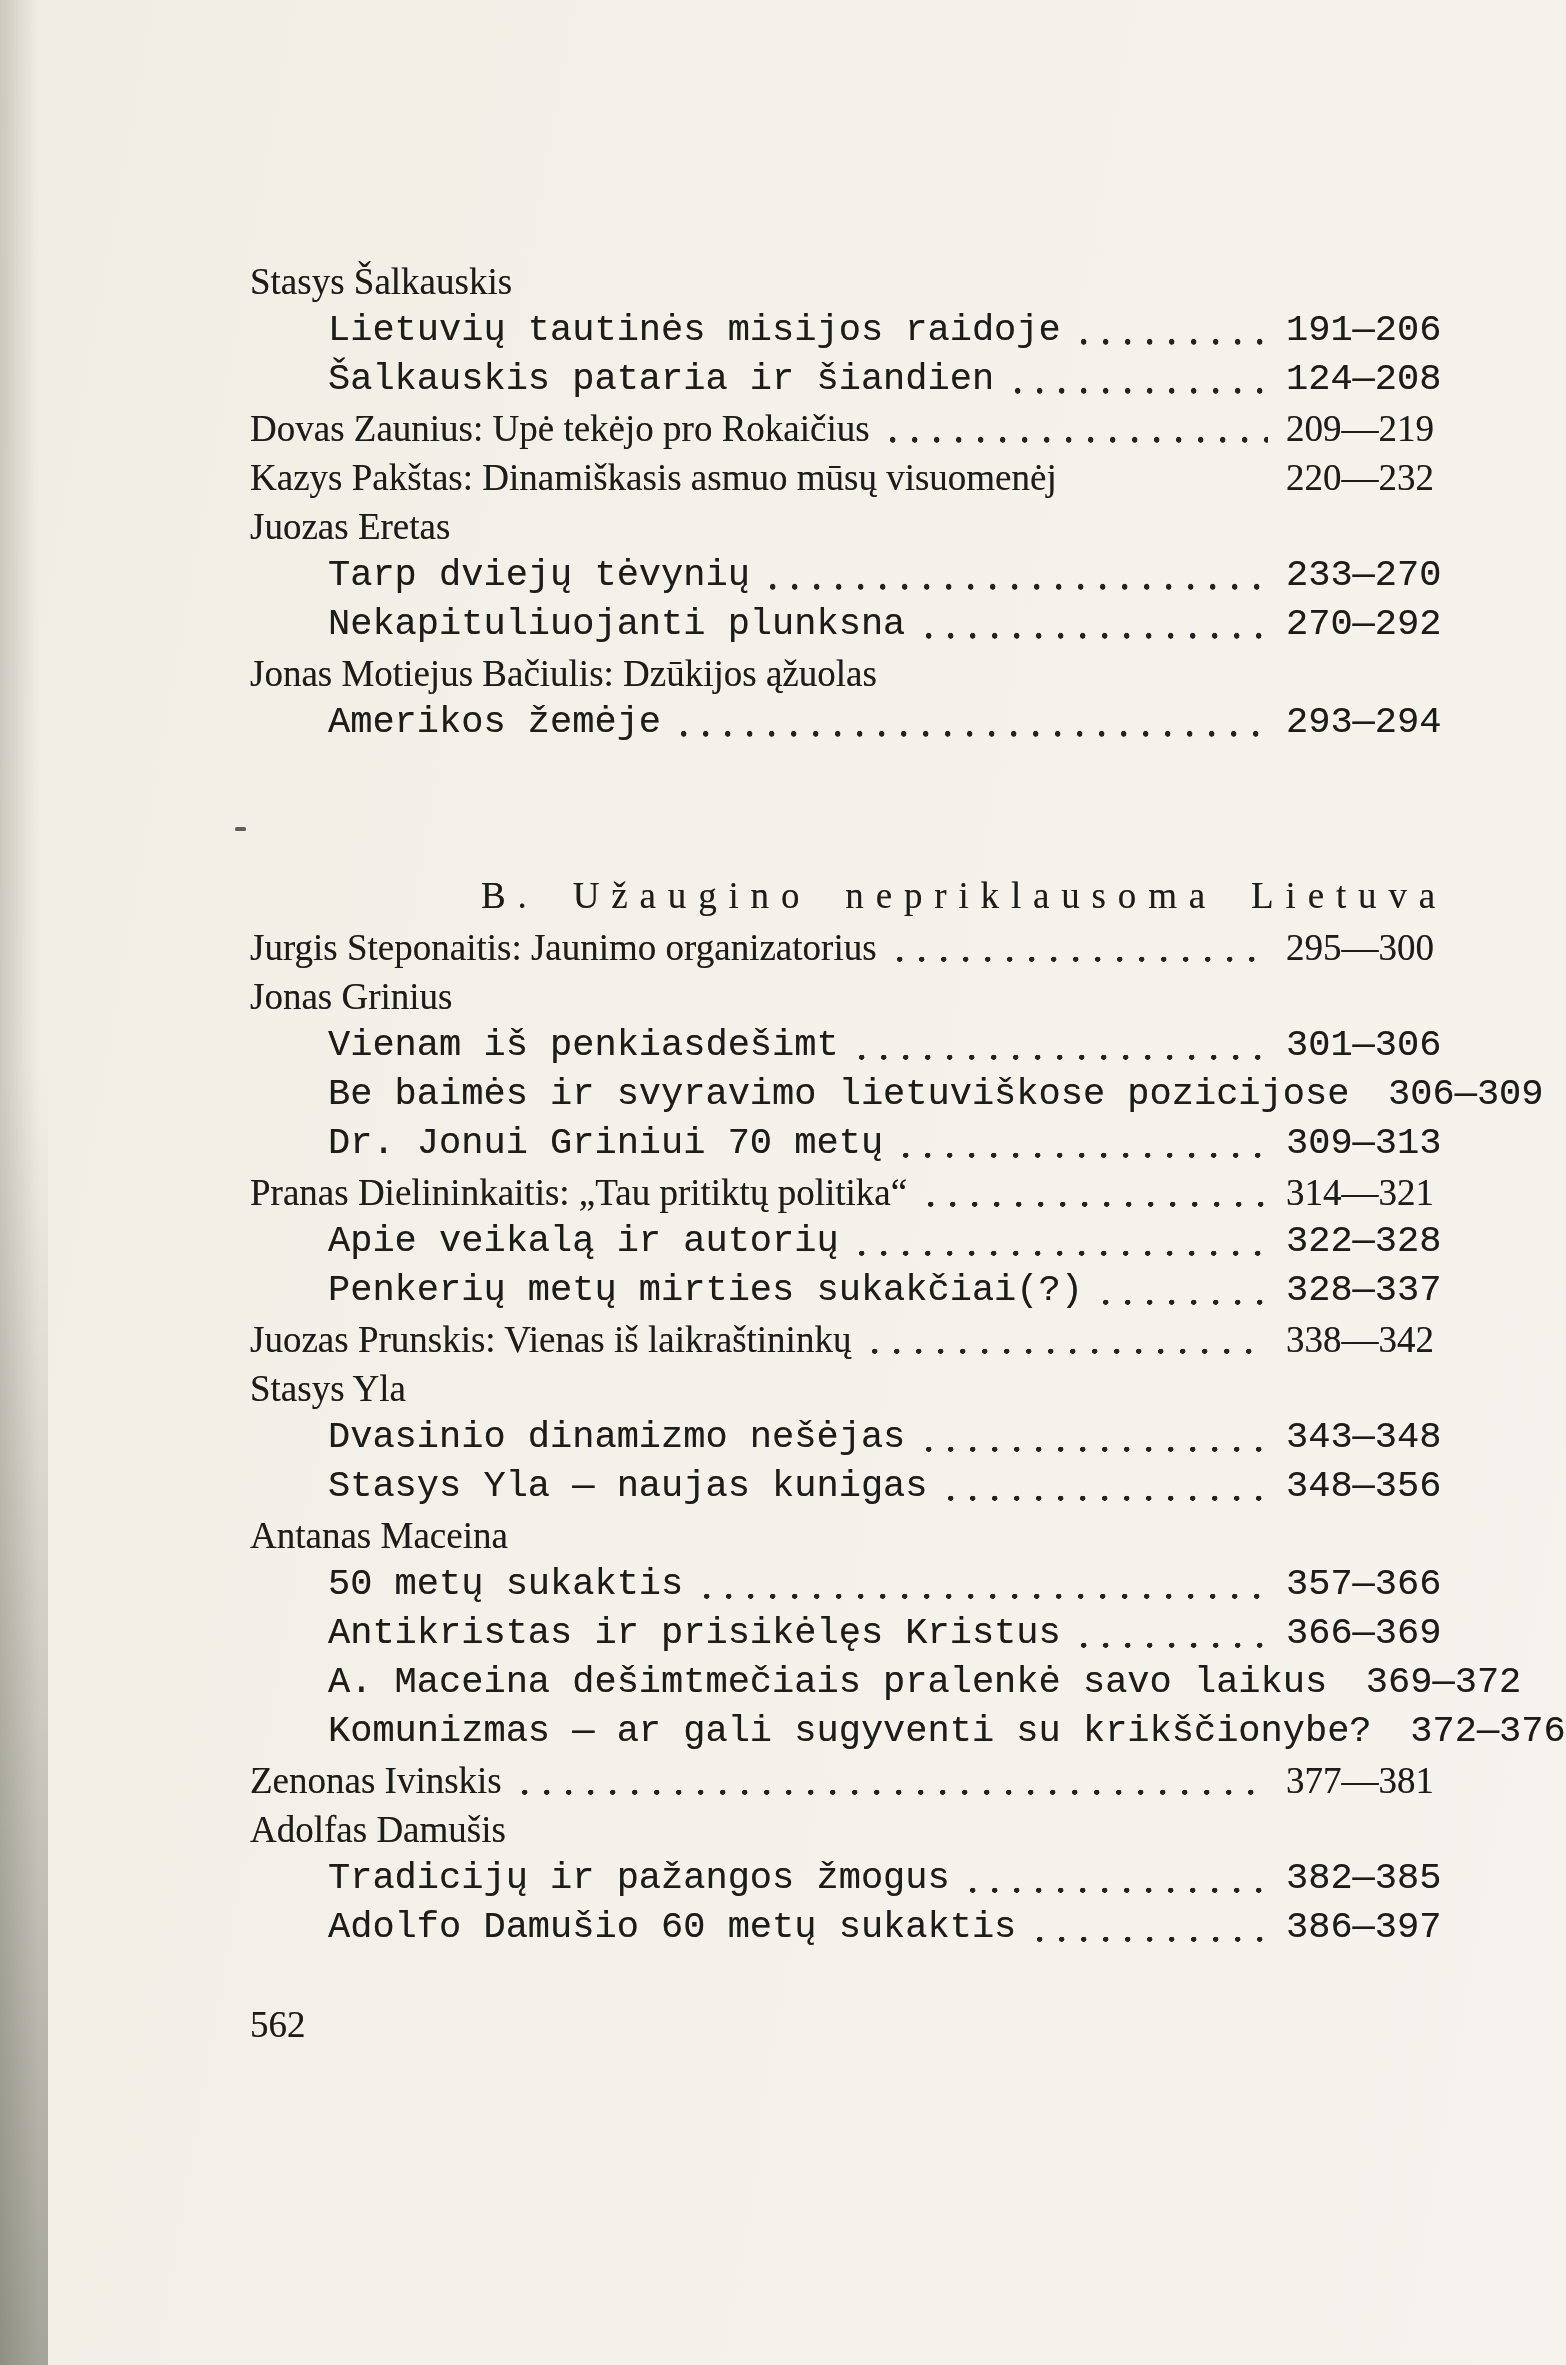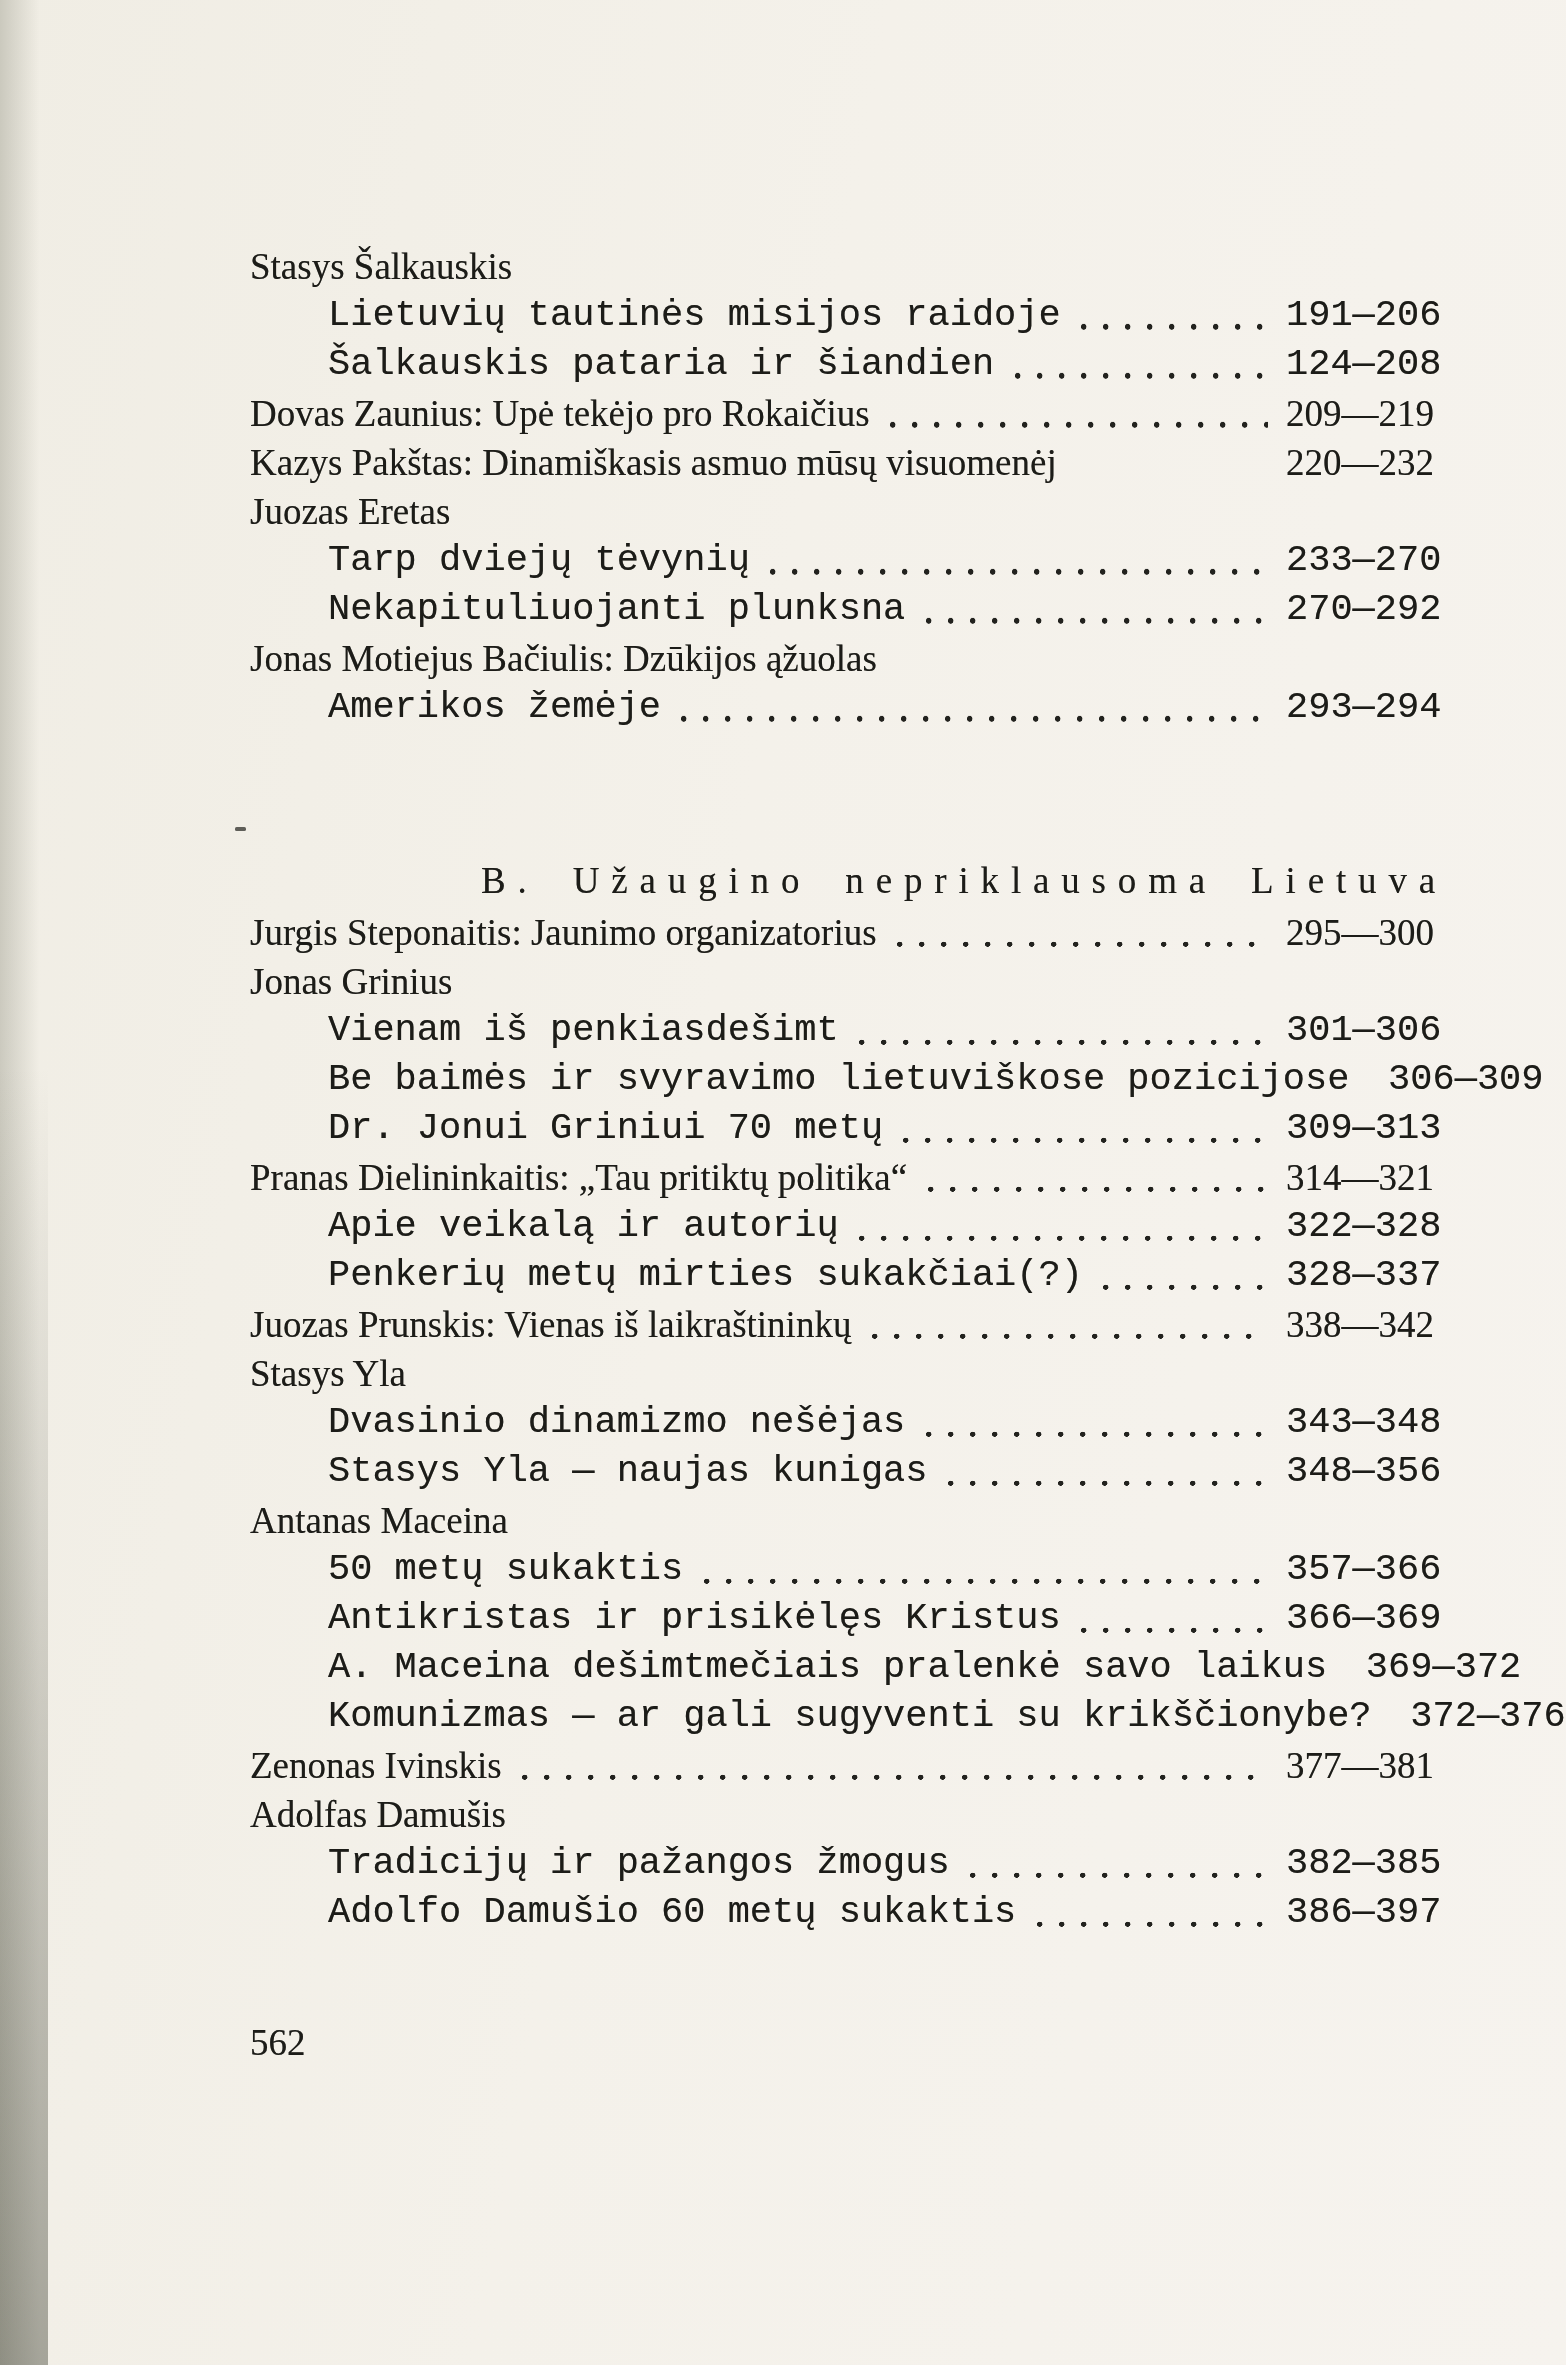--- a/index.html
+++ b/index.html
@@ -30,21 +30,21 @@
     left: 235px; top: 827px;
     width: 10.8px; height: 3.8px;
     border-radius: 1.6px;
     background: #3a3a34;
     opacity: .8;
   }
   .content {
     position: absolute;
     left: 250px;
     right: 120px;
-    top: 242px;
+    top: 257px;
     font-size: 37px;
     line-height: 49px;
     text-shadow: 0 0 0.6px rgba(25,25,20,0.5);
   }
   .row {
     display: flex;
     align-items: flex-end;
     white-space: nowrap;
   }
   .row.indent { padding-left: 78px; font-family: Liberation Mono, monospace; }
@@ -68,21 +68,21 @@
     text-align: left;
   }
   .section-header {
     margin: 124px 0 3.2px 0;
     letter-spacing: 0.32em;
     word-spacing: 0.35em;
     white-space: nowrap;
     text-align: right;
   }
   .footer-page-number {
-    margin-top: 81px;
+    margin-top: 48px;
   }
 </style>
 </head>
 <body>
 
 <div class="page">
   <div class="binding-shadow"></div>
   <div class="speck"></div>
 
   <div class="content">

